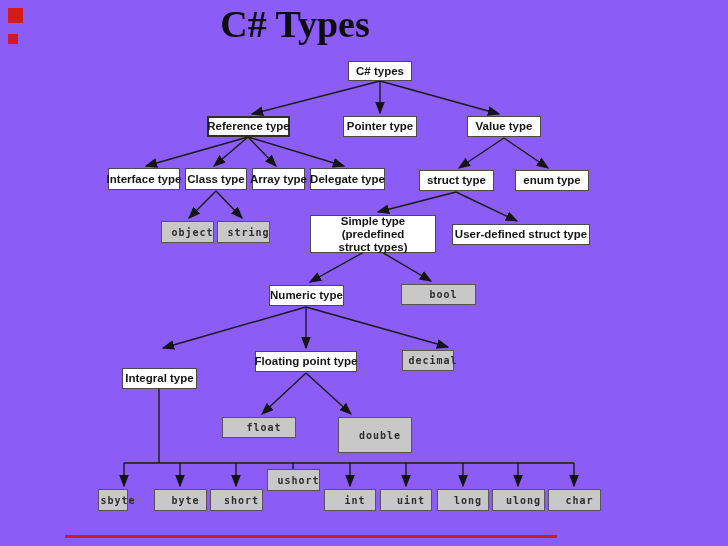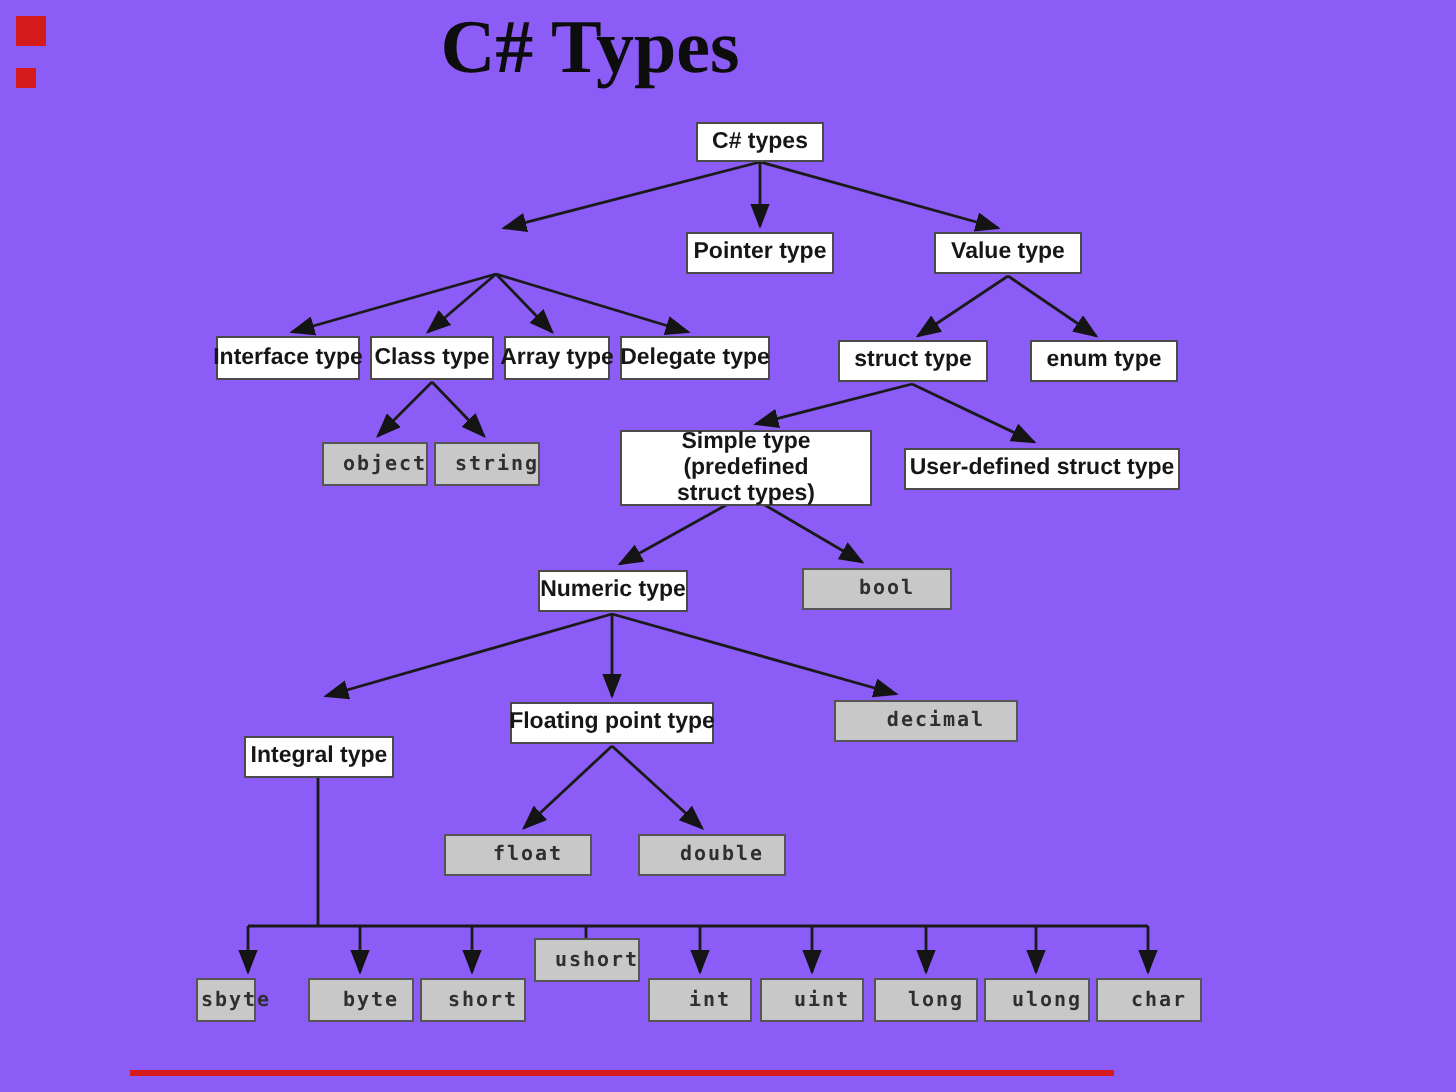--- a/index.html
+++ b/index.html
@@ -85,20 +85,21 @@
       <line x1="350" y1="463" x2="350" y2="486" marker-end="url(#ah)"></line>
       <line x1="406" y1="463" x2="406" y2="486" marker-end="url(#ah)"></line>
       <line x1="463" y1="463" x2="463" y2="486" marker-end="url(#ah)"></line>
       <line x1="518" y1="463" x2="518" y2="486" marker-end="url(#ah)"></line>
       <line x1="574" y1="463" x2="574" y2="486" marker-end="url(#ah)"></line>
     </g>
   </svg>
 
   <div class="node" style="left:348px;top:61px;width:64px;height:20px">C# types</div>
 
+  <div class="node heavy" style="left:207px;top:116px;width:83px;height:21px">Reference type</div>
   <div class="node" style="left:343px;top:116px;width:74px;height:21px">Pointer type</div>
   <div class="node" style="left:467px;top:116px;width:74px;height:21px">Value type</div>
 
   <div class="node" style="left:108px;top:168px;width:72px;height:22px">Interface type</div>
   <div class="node" style="left:185px;top:168px;width:62px;height:22px">Class type</div>
   <div class="node" style="left:252px;top:168px;width:53px;height:22px">Array type</div>
   <div class="node" style="left:310px;top:168px;width:75px;height:22px">Delegate type</div>
 
   <div class="node" style="left:419px;top:170px;width:75px;height:21px">struct type</div>
   <div class="node" style="left:515px;top:170px;width:74px;height:21px">enum type</div>
@@ -110,24 +111,24 @@
     <span>Simple type (predefined</span>
     <span>struct types)</span>
   </div>
   <div class="node" style="left:452px;top:224px;width:138px;height:21px">User-defined struct type</div>
 
   <div class="node" style="left:269px;top:285px;width:75px;height:21px">Numeric type</div>
   <div class="node gray" style="left:401px;top:284px;width:75px;height:21px">bool</div>
 
   <div class="node" style="left:122px;top:368px;width:75px;height:21px">Integral type</div>
   <div class="node" style="left:255px;top:351px;width:102px;height:21px">Floating point type</div>
-  <div class="node gray" style="left:417px;top:350px;width:92px;height:21px">decimal</div>
+  <div class="node gray" style="left:402px;top:350px;width:52px;height:21px">decimal</div>
 
   <div class="node gray" style="left:222px;top:417px;width:74px;height:21px">float</div>
-  <div class="node gray" style="left:319px;top:417px;width:74px;height:21px">double</div>
+  <div class="node gray" style="left:338px;top:417px;width:74px;height:36px">double</div>
 
   <div class="node gray" style="left:98px;top:489px;width:30px;height:22px">sbyte</div>
   <div class="node gray" style="left:154px;top:489px;width:53px;height:22px">byte</div>
   <div class="node gray" style="left:210px;top:489px;width:53px;height:22px">short</div>
   <div class="node gray" style="left:267px;top:469px;width:53px;height:22px">ushort</div>
   <div class="node gray" style="left:324px;top:489px;width:52px;height:22px">int</div>
   <div class="node gray" style="left:380px;top:489px;width:52px;height:22px">uint</div>
   <div class="node gray" style="left:437px;top:489px;width:52px;height:22px">long</div>
   <div class="node gray" style="left:492px;top:489px;width:53px;height:22px">ulong</div>
   <div class="node gray" style="left:548px;top:489px;width:53px;height:22px">char</div>

